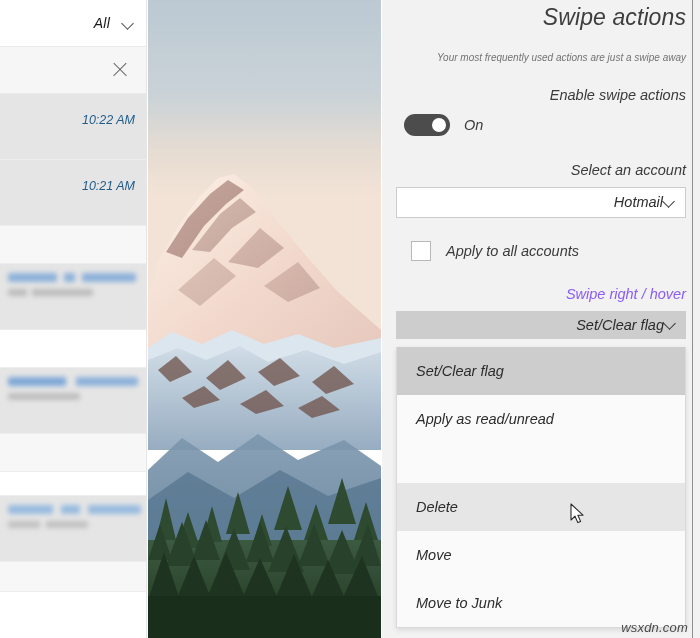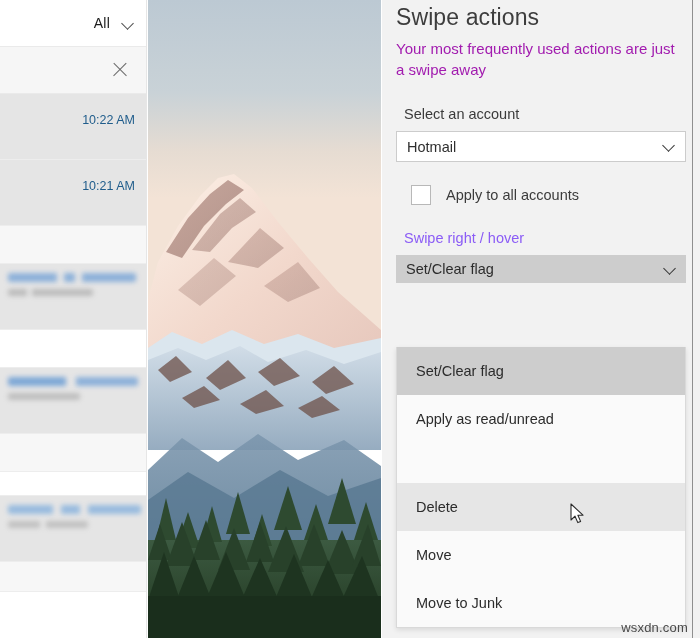--- a/index.html
+++ b/index.html
@@ -7,20 +7,21 @@
   html, body {
     width: 700px; height: 638px;
     overflow: hidden;
     font-family: "Liberation Sans", sans-serif;
     background: #ffffff;
   }
   #app {
     position: relative;
     width: 700px; height: 638px;
     overflow: hidden;
+    font-style: italic;
   }
 
   
   #mail-list {
     position: absolute; left: 0; top: 0;
     width: 147px; height: 638px;
     background: #ffffff;
     overflow: hidden;
     border-right: 1px solid #e6e6e6;
   }
@@ -113,34 +114,34 @@
   #photo svg { display: block; width: 233px; height: 638px; }
 
   
   #settings {
     position: absolute;
     left: 382px; top: 0;
     width: 318px; height: 638px;
     background: #f2f2f2;
     overflow: hidden;
   }
-  .pane-inner { padding: 0 14px 1px 14px; position: relative; height: 100%; }
+  .pane-inner { padding: 0 14px 1px 14px; position: relative; height: 100%; text-align: right; }
 
   .pane-title {
     font-size: 23px;
     font-weight: normal;
     color: #3d3d3d;
     padding-top: 4px;
     letter-spacing: .1px;
   }
   .pane-sub {
-    font-size: 15px;
-    color: #a21caf;
+    font-size: 10px;
+    color: #737373;
     line-height: 1.38;
-    margin-top: 8px;
+    margin-top: 20px;
     width: 290px;
   }
   .field-label {
     font-size: 14.5px;
     color: #3b3b3b;
     margin-left: 8px;
   }
   .grp-enable { margin-top: 22px; }
 
   .toggle-row {
@@ -419,20 +420,29 @@
       <rect x="0" y="596" width="233" height="42" fill="#1a2e1c"></rect>
     </svg>
   </div>
 
   <div id="settings">
     <div class="pane-inner">
 
       <h1 class="pane-title">Swipe actions</h1>
       <p class="pane-sub">Your most frequently used actions are just a swipe away</p>
 
+      <div class="grp-enable">
+        <div class="field-label">Enable swipe actions</div>
+        <div class="toggle-row">
+          <div class="toggle">
+            <div class="knob"></div>
+          </div>
+          <span class="toggle-state">On</span>
+        </div>
+      </div>
 
       <div class="grp-account">
         <div class="field-label">Select an account</div>
         <div class="select-box">
           <span class="val">Hotmail</span>
           <span class="chev"></span>
         </div>
       </div>
 
       <div class="check-row">

